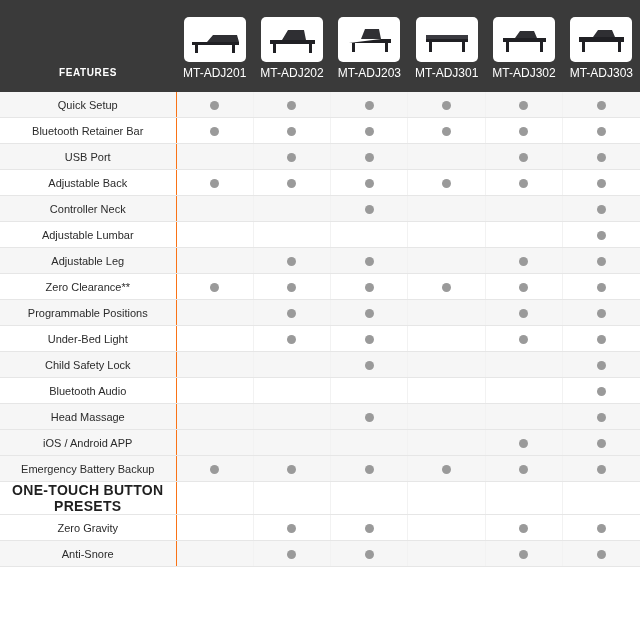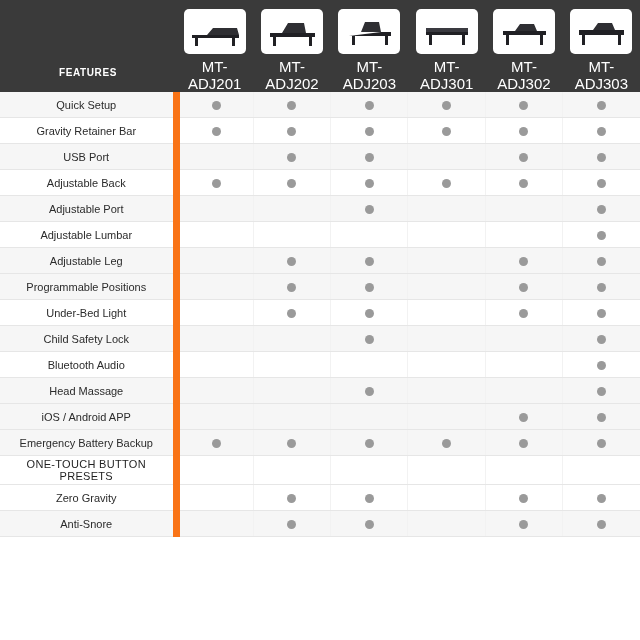--- a/index.html
+++ b/index.html
@@ -35,25 +35,25 @@
     letter-spacing: 0.6px;
     text-align: center;
     vertical-align: bottom;
     padding: 0 0 14px 0;
     height: 78px;
     width: 176px;
   }
   th.model-head {
     background: #3a3a3a;
     color: #ffffff;
-    font-size: 15px;
+    font-size: 12px;
     font-weight: normal;
     text-align: center;
     vertical-align: bottom;
-    padding: 0 0 0 0;
+    padding: 0 0 12px 0;
     height: 78px;
     width: 77.33px;
   }
   .model-cell-inner {
     display: flex;
     flex-direction: column;
     align-items: center;
     justify-content: flex-end;
     height: 100%;
   }
@@ -77,21 +77,21 @@
   tbody td {
     border-bottom: 1px solid #e6e6e6;
     height: 23px;
     font-size: 11px;
     color: #2b2b2b;
   }
   td.feat {
     width: 176px;
     text-align: center;
     padding: 0 2px;
-    border-right: 7px solid #f97316;
+    border-right: 1px solid #f97316;
   }
   td.dot-cell {
     width: 77.33px;
     text-align: center;
     border-right: 1px solid #f2f2f2;
   }
   td.dot-cell:last-child { border-right: none; }
   tr.shade td { background: #f6f6f6; }
   tr.plain td { background: #ffffff; }
 
@@ -105,22 +105,22 @@
   }
   .dot.off { background: transparent; }
 
   tr.section td {
     background: #ffffff;
     border-bottom: 1px solid #e6e6e6;
     border-top: 1px solid #e6e6e6;
     height: 26px;
   }
   tr.section td.feat {
-    font-size: 11px;
-    font-weight: normal;
+    font-size: 14px;
+    font-weight: bold;
     letter-spacing: 0.3px;
     color: #1f1f1f;
     text-align: center;
   }
 </style>
 </head>
 <body>
 
 <div class="sheet">
   <table class="compare">
@@ -218,21 +218,21 @@
     <tr class="shade">
           <td class="feat">Quick Setup</td>
           <td class="dot-cell"><span class="dot"></span></td>
           <td class="dot-cell"><span class="dot"></span></td>
           <td class="dot-cell"><span class="dot"></span></td>
           <td class="dot-cell"><span class="dot"></span></td>
           <td class="dot-cell"><span class="dot"></span></td>
           <td class="dot-cell"><span class="dot"></span></td>
         </tr>
         <tr class="plain">
-          <td class="feat">Gravity Retainer Bar</td>
+          <td class="feat">Bluetooth Retainer Bar</td>
           <td class="dot-cell"><span class="dot"></span></td>
           <td class="dot-cell"><span class="dot"></span></td>
           <td class="dot-cell"><span class="dot"></span></td>
           <td class="dot-cell"><span class="dot"></span></td>
           <td class="dot-cell"><span class="dot"></span></td>
           <td class="dot-cell"><span class="dot"></span></td>
         </tr>
         <tr class="shade">
           <td class="feat">USB Port</td>
           <td class="dot-cell"><span class="dot off"></span></td>
@@ -245,21 +245,21 @@
         <tr class="plain">
           <td class="feat">Adjustable Back</td>
           <td class="dot-cell"><span class="dot"></span></td>
           <td class="dot-cell"><span class="dot"></span></td>
           <td class="dot-cell"><span class="dot"></span></td>
           <td class="dot-cell"><span class="dot"></span></td>
           <td class="dot-cell"><span class="dot"></span></td>
           <td class="dot-cell"><span class="dot"></span></td>
         </tr>
         <tr class="shade">
-          <td class="feat">Adjustable Port</td>
+          <td class="feat">Controller Neck</td>
           <td class="dot-cell"><span class="dot off"></span></td>
           <td class="dot-cell"><span class="dot off"></span></td>
           <td class="dot-cell"><span class="dot"></span></td>
           <td class="dot-cell"><span class="dot off"></span></td>
           <td class="dot-cell"><span class="dot off"></span></td>
           <td class="dot-cell"><span class="dot"></span></td>
         </tr>
         <tr class="plain">
           <td class="feat">Adjustable Lumbar</td>
           <td class="dot-cell"><span class="dot off"></span></td>
@@ -268,20 +268,29 @@
           <td class="dot-cell"><span class="dot off"></span></td>
           <td class="dot-cell"><span class="dot off"></span></td>
           <td class="dot-cell"><span class="dot"></span></td>
         </tr>
         <tr class="shade">
           <td class="feat">Adjustable Leg</td>
           <td class="dot-cell"><span class="dot off"></span></td>
           <td class="dot-cell"><span class="dot"></span></td>
           <td class="dot-cell"><span class="dot"></span></td>
           <td class="dot-cell"><span class="dot off"></span></td>
+          <td class="dot-cell"><span class="dot"></span></td>
+          <td class="dot-cell"><span class="dot"></span></td>
+        </tr>
+        <tr class="plain">
+          <td class="feat">Zero Clearance**</td>
+          <td class="dot-cell"><span class="dot"></span></td>
+          <td class="dot-cell"><span class="dot"></span></td>
+          <td class="dot-cell"><span class="dot"></span></td>
+          <td class="dot-cell"><span class="dot"></span></td>
           <td class="dot-cell"><span class="dot"></span></td>
           <td class="dot-cell"><span class="dot"></span></td>
         </tr>
         <tr class="shade">
           <td class="feat">Programmable Positions</td>
           <td class="dot-cell"><span class="dot off"></span></td>
           <td class="dot-cell"><span class="dot"></span></td>
           <td class="dot-cell"><span class="dot"></span></td>
           <td class="dot-cell"><span class="dot off"></span></td>
           <td class="dot-cell"><span class="dot"></span></td>

